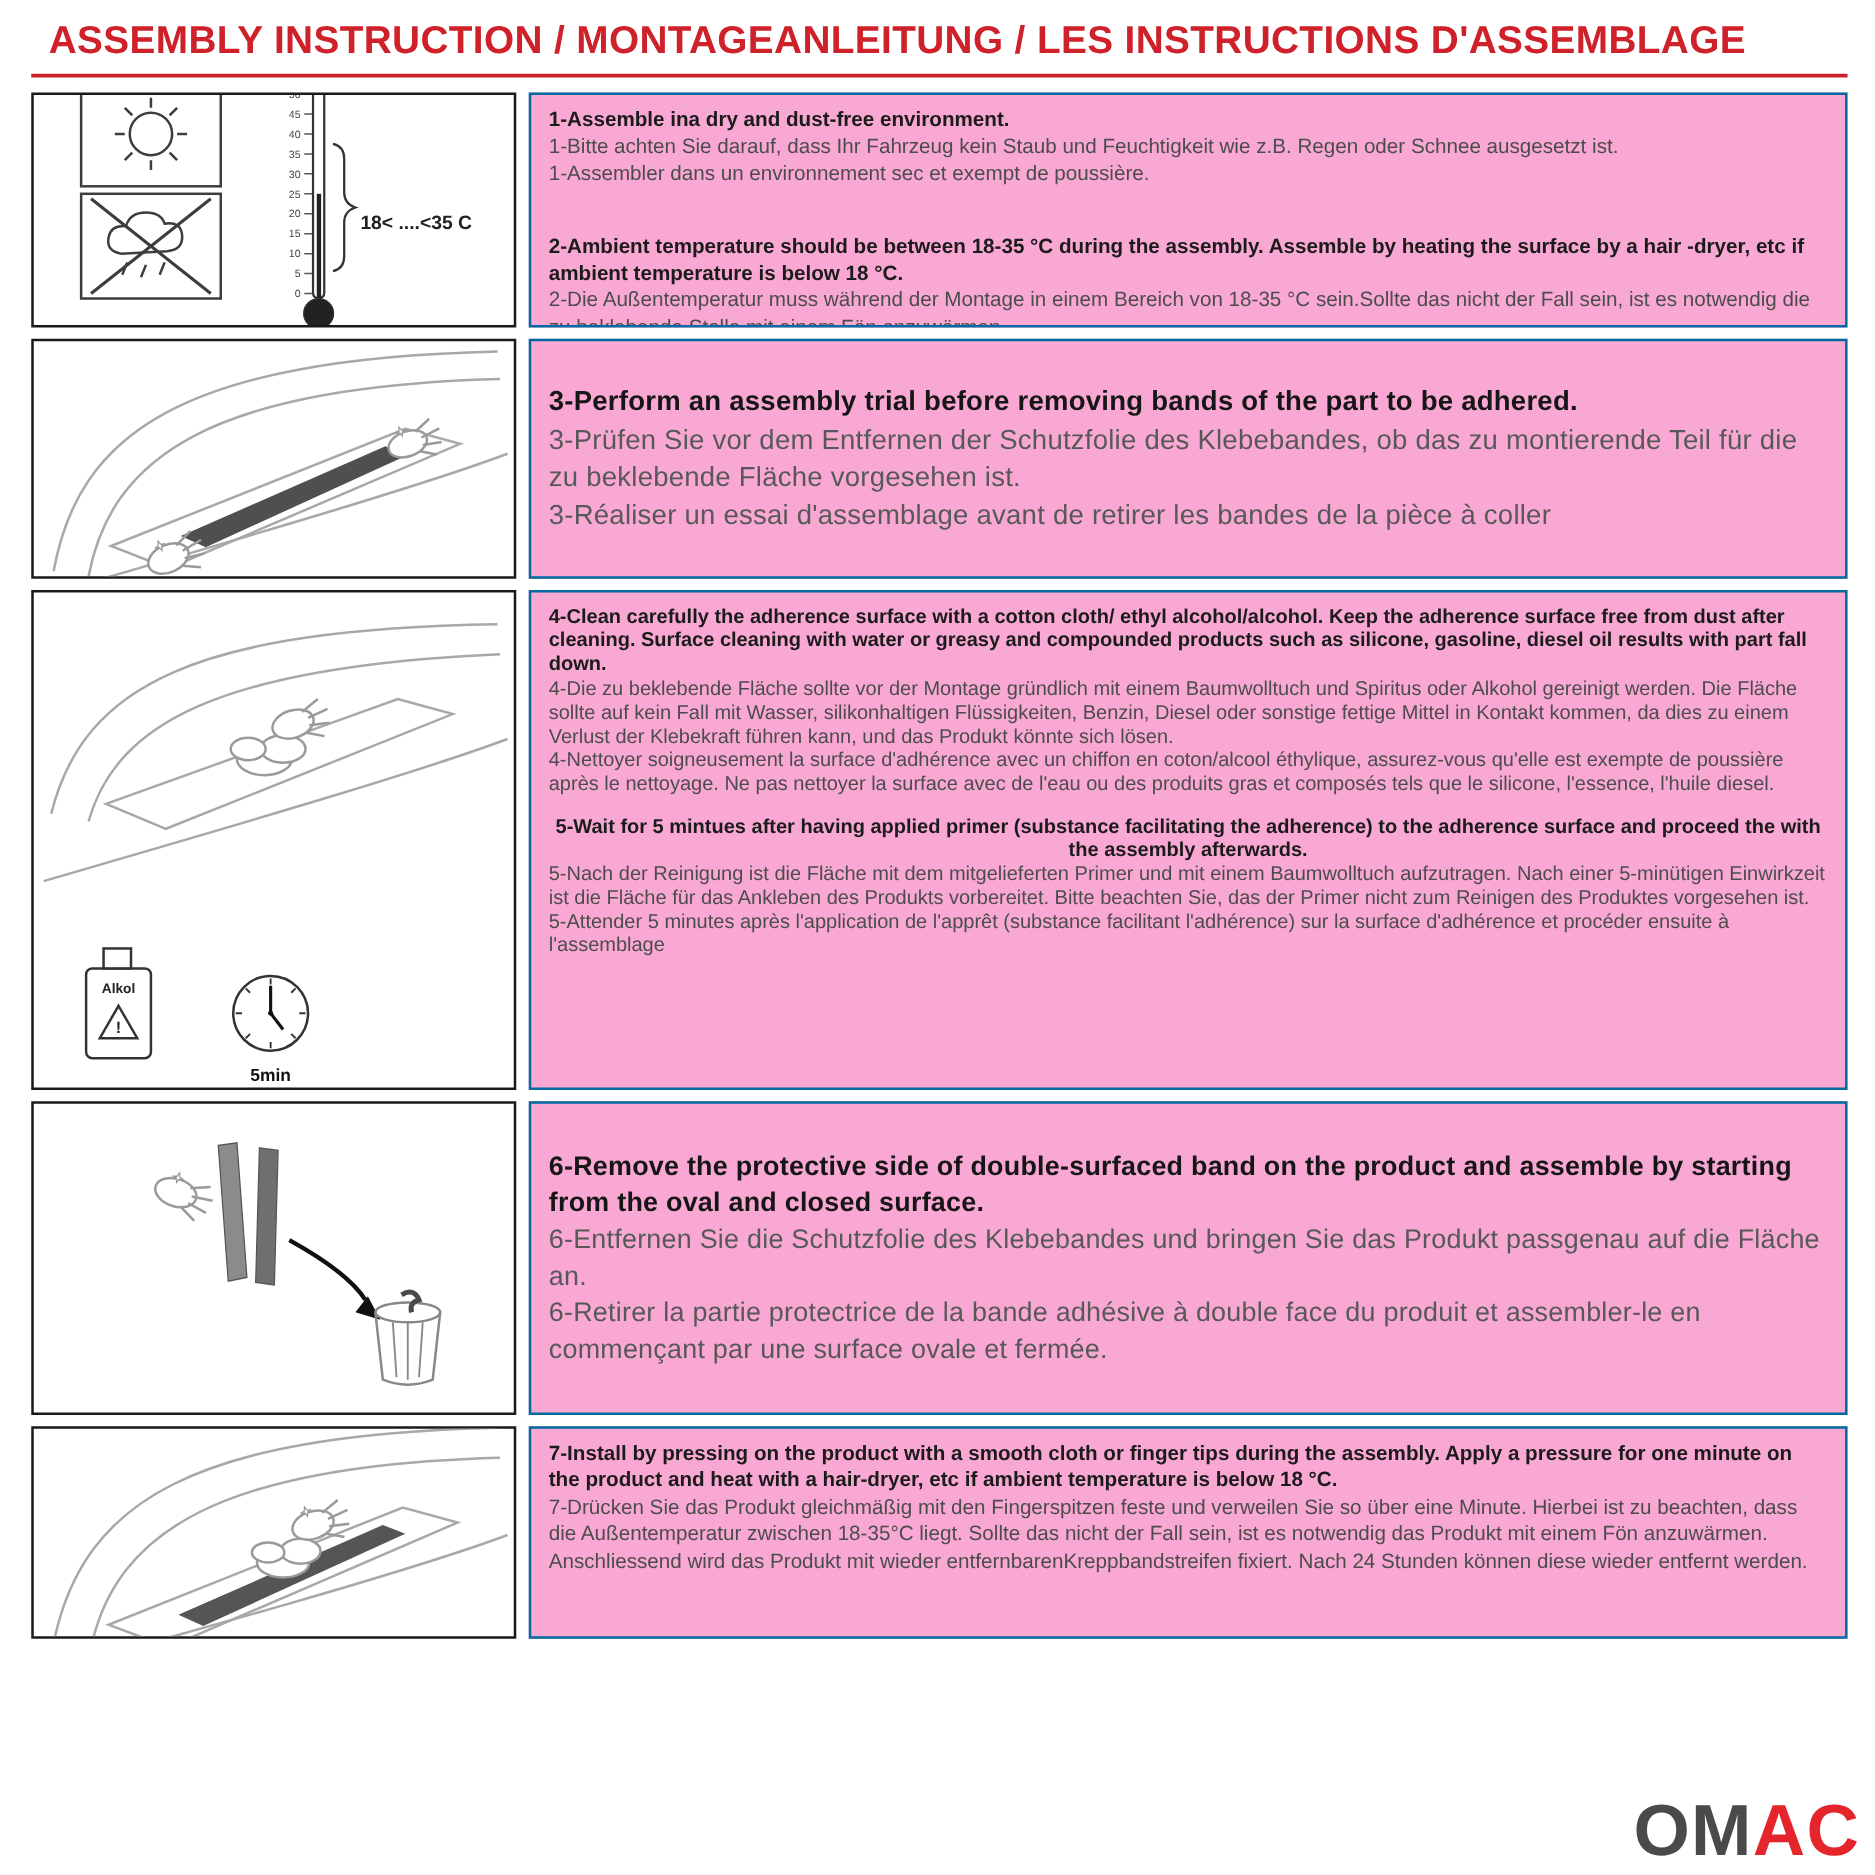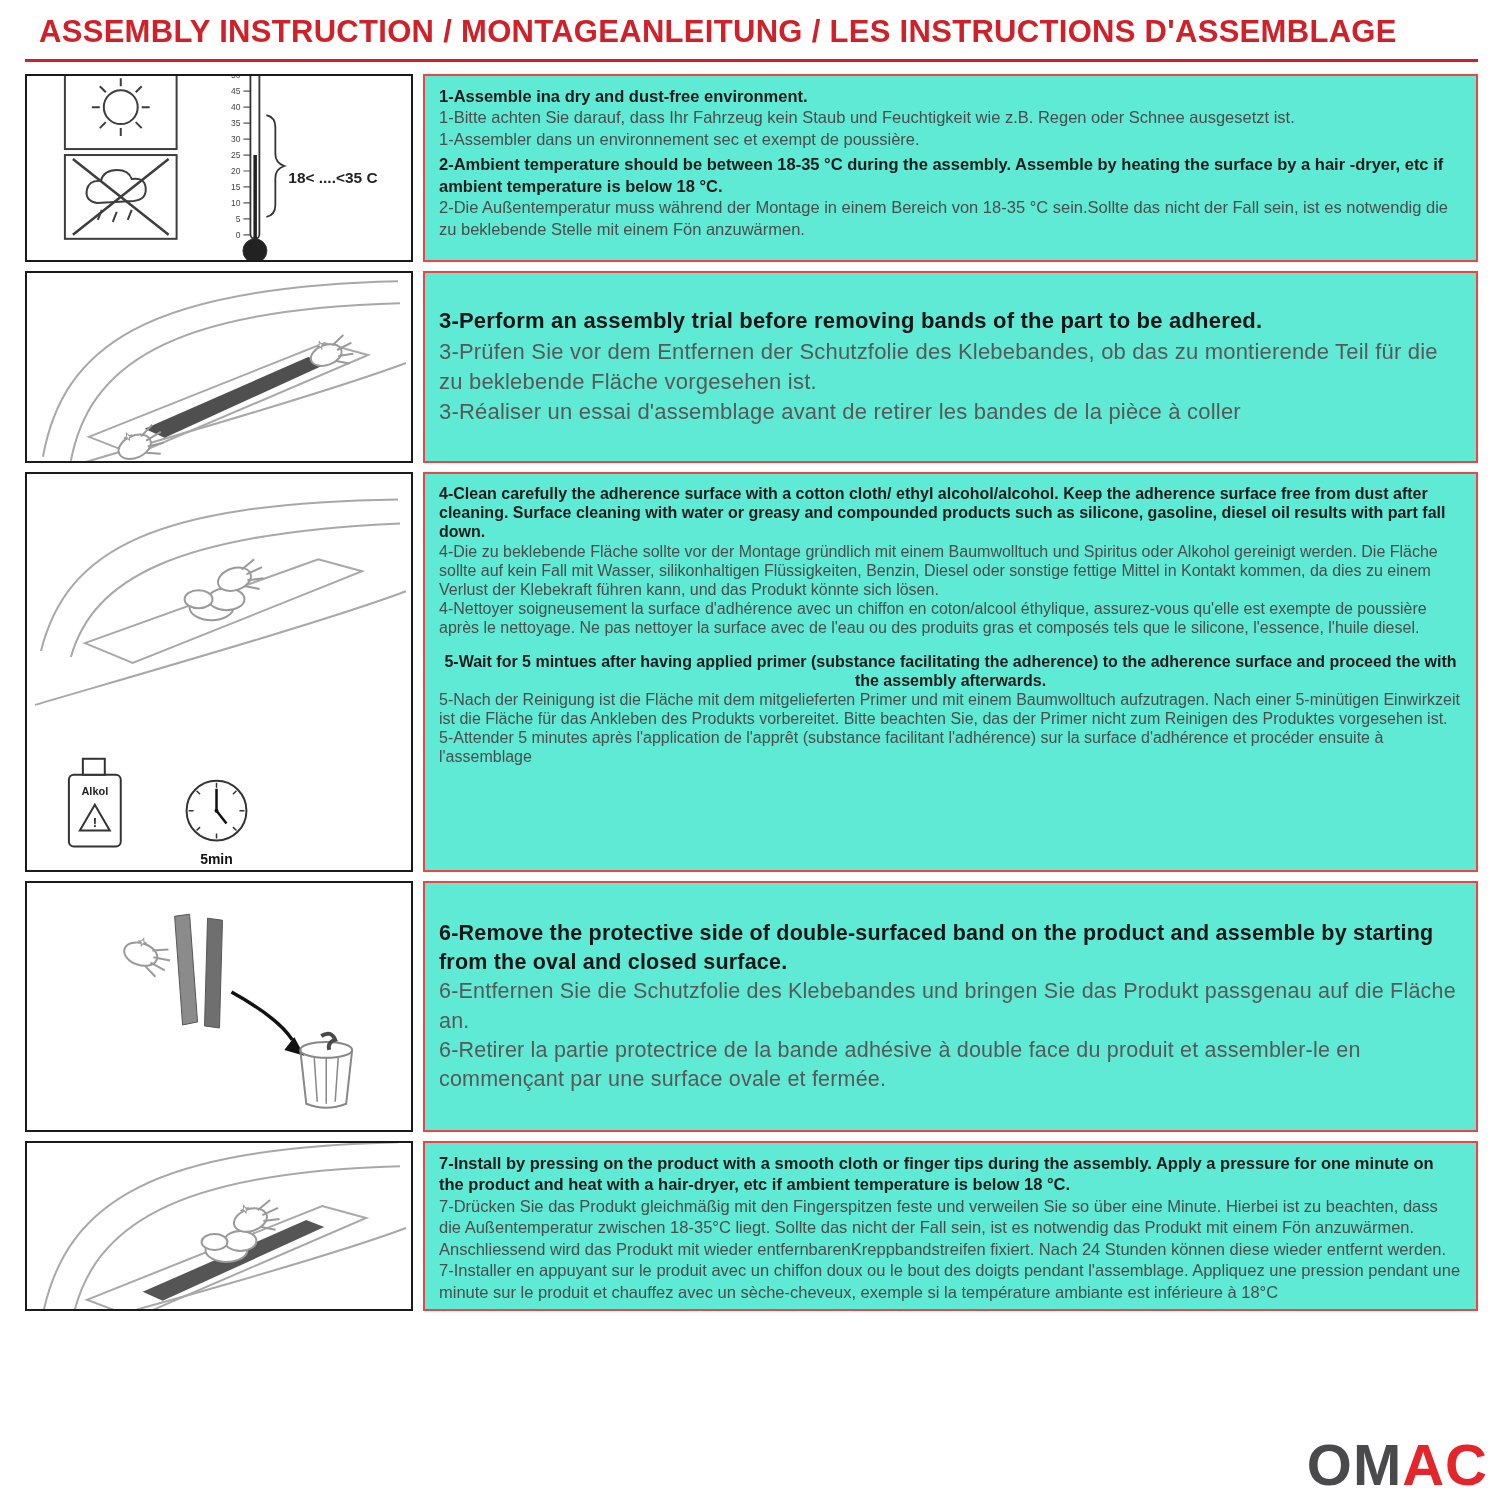--- a/index.html
+++ b/index.html
@@ -5,26 +5,26 @@
   * { margin:0; padding:0; box-sizing:border-box; }
   html,body { background:#fff; }
   body { font-family:"Liberation Sans", sans-serif; }
   .page { position:relative; width:1500px; height:1500px; background:#fff; padding:14px 22px 0 25px; overflow:hidden; }
 
   .title { color:#cf2129; font-weight:bold; font-size:31px; letter-spacing:0.3px; padding-left:14px; white-space:nowrap; }
   .title-rule { height:3px; background:#cf2129; margin:9px 0 12px 0; }
 
   .row { display:flex; gap:10px; margin-bottom:9px; }
   .illus { flex:0 0 388px; border:2px solid #1a1a1a; background:#fff; display:flex; align-items:center; justify-content:center; overflow:hidden; }
-  .text-box { flex:1; border:2px solid #ef4444; background:#5eead4; padding:10px 14px; overflow:hidden; }
+  .text-box { flex:1; border:2px solid #0369a1; background:#f9a8d4; padding:10px 14px; overflow:hidden; }
   .text-box p { margin:0; }
 
   .small p { font-size:16.5px; line-height:1.3; color:#4c4c4c; }
   .small p.b { color:#1b1b1b; font-weight:bold; }
-  .small p.gap { margin-top:4px; }
+  .small p.gap { margin-top:37px; }
 
   .dense p { font-size:16px; line-height:1.2; color:#4c4c4c; }
   .dense p.b { color:#1b1b1b; font-weight:bold; }
   .dense p.gap { margin-top:14px;text-align:center; }
 
   .big { display:flex; flex-direction:column; justify-content:center; }
   .big p { font-size:22px; line-height:1.38; color:#585858; letter-spacing:0.2px; }
   .big p.b { color:#161616; font-weight:bold; }
 
   .big4 p { font-size:21.5px; line-height:1.36; }
@@ -211,21 +211,20 @@
         <g stroke="#9a9a9a" stroke-width="2" fill="#fff" transform="translate(224,112) rotate(-18)">
           <ellipse rx="17" ry="11"></ellipse>
           <path d="M10,-7 l15,-6 M13,-1 l17,-2 M12,5 l16,3 M8,10 l13,7" fill="none"></path>
           <path d="M-2,-16 L-0.8,-12.8 L2.5,-12 L-0.8,-11.2 L-2,-8 L-3.2,-11.2 L-6.5,-12 L-3.2,-12.8 Z" fill="#fff" stroke-width="1"></path>
         </g>
       </svg>
     </div>
     <div class="text-box small">
       <p class="b">7-Install by pressing on the product with a smooth cloth or finger tips during the assembly. Apply a pressure for one minute on the product and heat with a hair-dryer, etc if ambient temperature is below 18 °C.</p>
       <p>7-Drücken Sie das Produkt gleichmäßig mit den Fingerspitzen feste und verweilen Sie so über eine Minute. Hierbei ist zu beachten, dass die Außentemperatur zwischen 18-35°C liegt. Sollte das nicht der Fall sein, ist es notwendig das Produkt mit einem Fön anzuwärmen. Anschliessend wird das Produkt mit wieder entfernbarenKreppbandstreifen fixiert. Nach 24 Stunden können diese wieder entfernt werden.</p>
-      <p>7-Installer en appuyant sur le produit avec un chiffon doux ou le bout des doigts pendant l'assemblage. Appliquez une pression pendant une minute sur le produit et chauffez avec un sèche-cheveux, exemple si la température ambiante est inférieure à 18°C</p>
     </div>
   </div>
 
   <div class="logo">
     <span class="dark">OM</span><span class="red">AC</span>
   </div>
 
 </div>
 
 </body></html>

